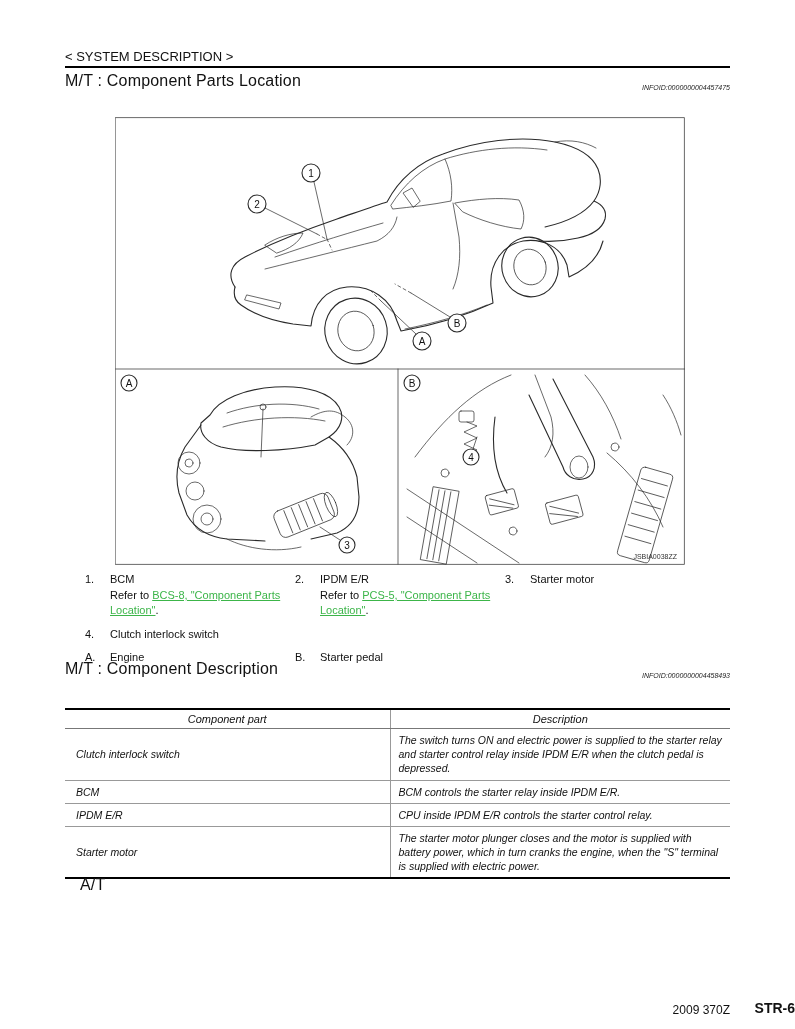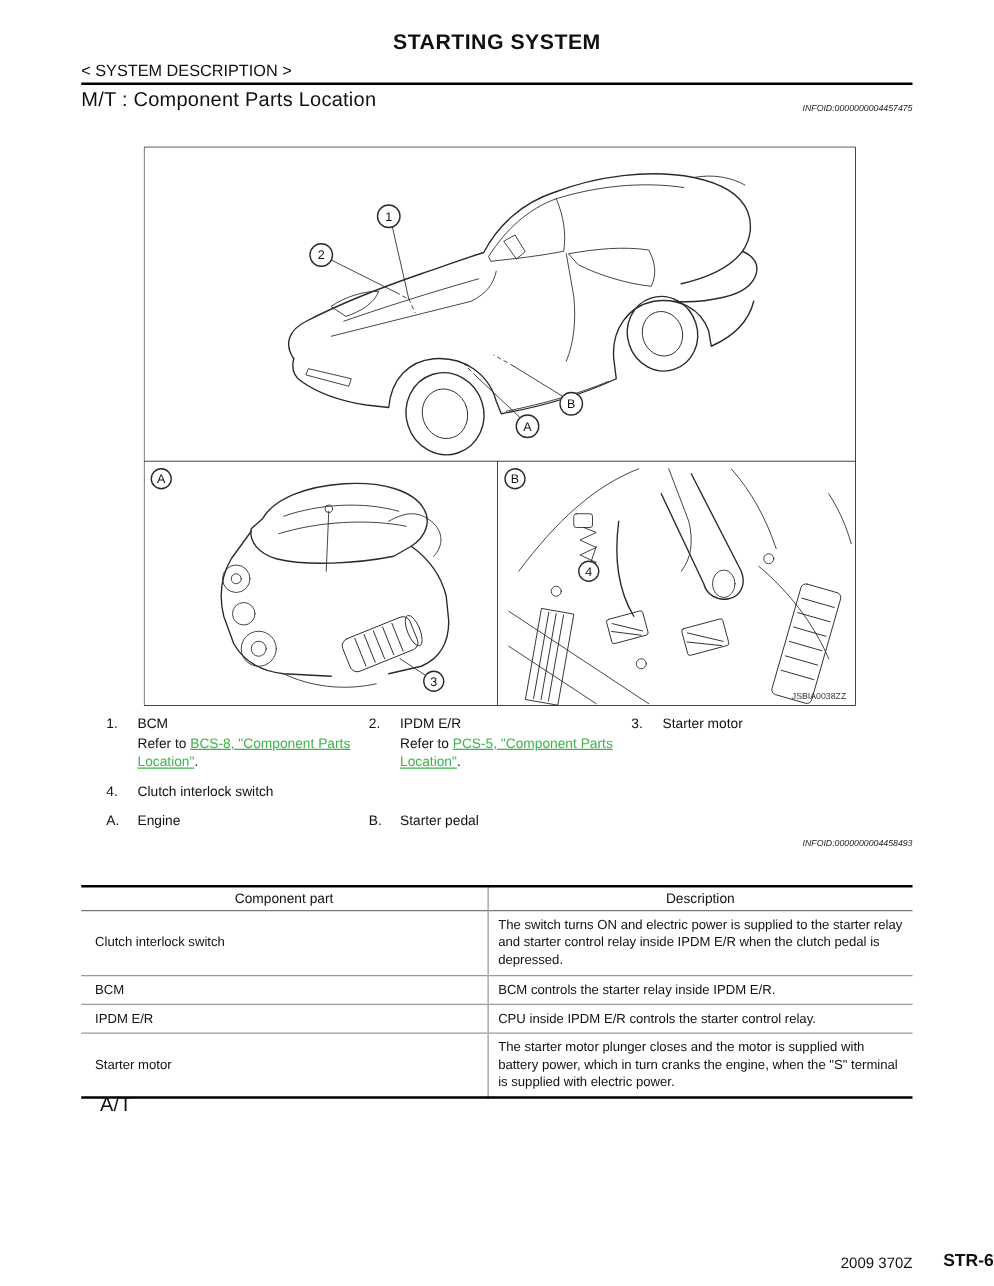--- a/index.html
+++ b/index.html
@@ -29,41 +29,40 @@
     display:grid; grid-template-columns:210px 210px 228px; row-gap:9px; }
   .li { display:flex; line-height:1.35; }
   .li .num { width:25px; flex:0 0 25px; }
   .li .txt { flex:1; }
   .li4 { grid-column:1; grid-row:2; } .liA { grid-column:1; grid-row:3; } .liB { grid-column:2; grid-row:3; }
   .glink { color:#3cb549; text-decoration:underline; cursor:pointer; }
   .refer { margin-top:1px; }
 
   .tblwrap { position:absolute; left:65px; top:708px; width:665px; }
   table { width:100%; border-collapse:collapse; table-layout:fixed;
-    border-top:2px solid #000; border-bottom:2px solid #000; font-size:10.5px; }
+    border-top:2px solid #000; border-bottom:2px solid #000; font-size:10.5px;font-style:italic; }
   col.c1 { width:325px; } col.c2 { width:340px; }
   th { font-weight:normal; font-size:11px; text-align:center; padding:3px 4px;
     border-bottom:1px solid #777; }
   td { padding:4px 8px; vertical-align:middle; line-height:1.35;margin-left:20px; }
   td.part { padding-left:11px; }
   tbody tr { border-bottom:1px solid #999; }
   tbody tr:last-child { border-bottom:none; }
   th + th, td + td { border-left:1px solid #999; }
 
   .footer-rev { position:absolute; left:65px; top:1041px; font-size:12px; }
   .footer-pg  { position:absolute; top:1000px; left:0; width:100%; text-align:right;
     font-size:14px; font-weight:bold; }
   .footer-md  { position:absolute; right:65px; top:1003px; font-size:12px; }
 </style>
 </head>
 <body>
 
 <div class="page">
 
-  <div class="title">STARTING SYSTEM</div>
   <div class="sysdesc">&lt; SYSTEM DESCRIPTION &gt;</div>
   <div class="rule"></div>
 
   <div class="h-mt h1">M/T : Component Parts Location</div>
   <div class="infoid info1">INFOID:0000000004457475</div>
 
   <div class="figure">
     <svg width="570" height="448" viewBox="0 0 570 448">
 
       <rect x="0.6" y="0.6" width="568.8" height="446.8" class="ln thin"></rect>
@@ -260,20 +259,21 @@
     <div class="li liA">
       <span class="num">A.</span>
       <span class="txt">Engine</span>
     </div>
     <div class="li liB">
       <span class="num">B.</span>
       <span class="txt">Starter pedal</span>
     </div>
   </div>
 
+  <div class="h-mt h2">M/T : Component Description</div>
   <div class="infoid info2">INFOID:0000000004458493</div>
 
   <div class="tblwrap">
     <table>
       <colgroup>
           <col class="c1">
           <col class="c2">
         </colgroup>
       <thead>
         <tr>

